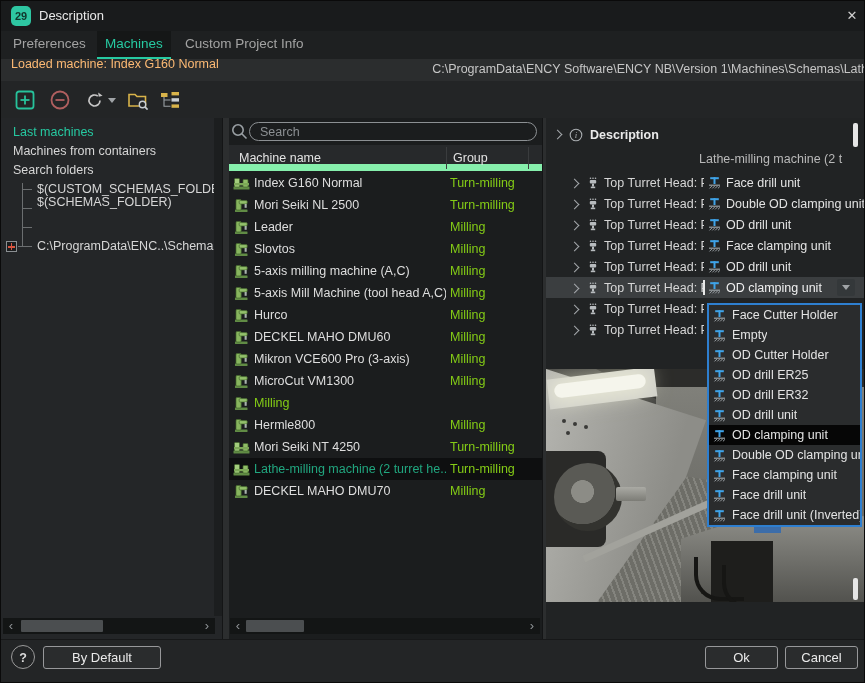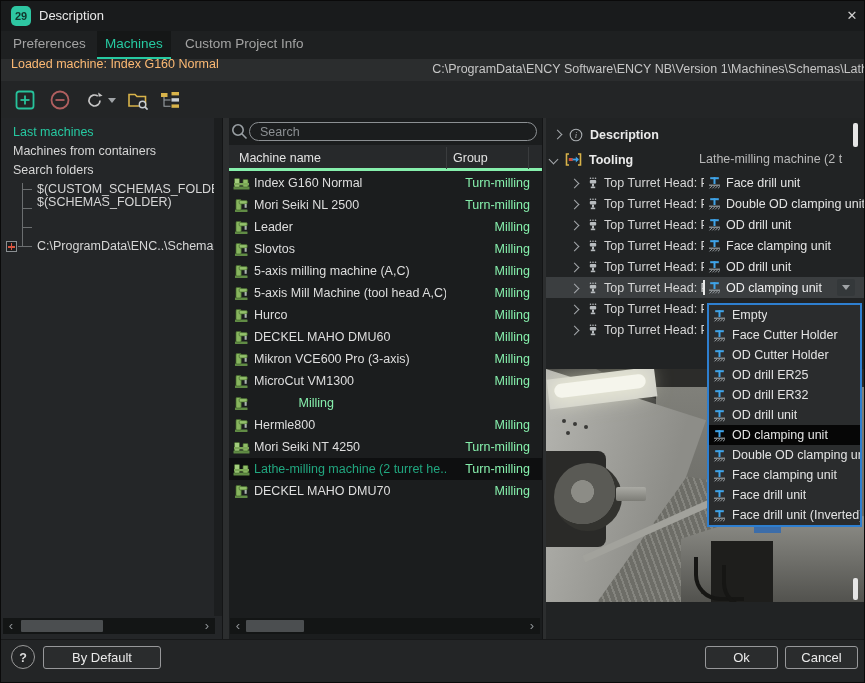--- a/index.html
+++ b/index.html
@@ -49,29 +49,29 @@
   .expander .ph,.expander .pv{position:absolute;background:#d9543f;}
   .expander .ph{left:1px;top:4px;width:7px;height:1.5px;}
   .expander .pv{left:3.8px;top:1px;width:1.5px;height:7px;}
 
   
   .searchbox{left:248px;top:121px;width:288px;height:19px;border:1px solid #8c9093;border-radius:10px;
              background:transparent;color:#d6d6d6;font-family:inherit;font-size:12.5px;padding:0 10px;outline:none;box-sizing:border-box;}
   .searchbox::placeholder{color:#8c9093;}
 
   
-  .mhead{left:228px;top:144px;width:313px;height:26px;background:#27292b;border-bottom:3px solid #86efac;box-sizing:border-box;}
+  .mhead{left:228px;top:144px;width:313px;height:26px;background:#27292b;border-bottom:7px solid #86efac;box-sizing:border-box;}
   .mhead .h1{position:absolute;left:10px;top:0;line-height:26px;color:#e2e2e2;}
   .mhead .h2{position:absolute;left:224px;top:0;line-height:26px;color:#e2e2e2;}
   .colsep{position:absolute;top:2px;width:1px;height:22px;background:#3a3c3e;}
   .mrows{left:228px;top:171px;width:313px;}
   .mrow{position:relative;height:22px;display:flex;align-items:center;}
   .mrow .ic{margin-left:4px;width:17px;display:flex;justify-content:center;}
   .mrow .nm{margin-left:4px;width:192px;white-space:nowrap;overflow:hidden;color:#dedede;}
-  .mrow .gp{margin-left:4px;width:80px;white-space:nowrap;overflow:hidden;color:#86efac;text-align:right;}
+  .mrow .gp{margin-left:4px;width:80px;white-space:nowrap;overflow:hidden;color:#84cc16;}
   .mrow.sel{background:#0e0f10;}
   .mrow.sel .nm{color:#21a67f;}
 
   
   .chev{display:inline-block;width:6px;height:6px;border-right:1.5px solid #a5a9ac;border-top:1.5px solid #a5a9ac;}
   .chev.r{transform:rotate(45deg);}
   .chev.d{transform:rotate(135deg);}
   .prow{position:absolute;display:flex;align-items:center;}
   .plabel{font-weight:bold;color:#eaeaea;}
   .pval{color:#b9b9b9;white-space:nowrap;overflow:hidden;}
@@ -420,33 +420,20 @@
         <svg width="14" height="14">
           <circle cx="7" cy="7" r="5.8" fill="none" stroke="#a9adb0" stroke-width="1.1"></circle>
           <text x="7" y="10.2" font-size="9" font-style="italic" fill="#a9adb0" text-anchor="middle" font-family="Liberation Serif,serif">i</text>
         </svg>
       </span>
     <span class="plabel" style="margin-left:7px;">Description</span>
     <span class="pval" style="margin-left:auto;width:155px;margin-top:48px;">Lathe-milling machine (2 t</span>
   </div>
   <div class="abs vthumb" style="left:852px;top:122px;width:5px;height:24px;"></div>
 
-  <div class="prow" style="left:549px;top:148px;width:300px;height:21px;">
-    <span class="chev d"></span>
-    <span style="margin-left:8px;">
-        <svg width="17" height="13" viewBox="0 0 17 13">
-          <path d="M4 1H1.5v11H4" fill="none" stroke="#d8b34a" stroke-width="1.6"></path>
-          <path d="M13 1h2.5v11H13" fill="none" stroke="#d8b34a" stroke-width="1.6"></path>
-          <rect x="3.8" y="5" width="4" height="3" fill="#d04a3a"></rect>
-          <path d="M7.5 6.5h5.8" fill="none" stroke="#3fa3e8" stroke-width="1.8"></path>
-          <path d="M10.8 3.6l3 2.9-3 2.9z" fill="#3fa3e8"></path>
-        </svg>
-      </span>
-    <span class="plabel" style="margin-left:7px;">Tooling</span>
-  </div>
 
   <div class="abs" style="left:545px;top:171px;width:320px;">
     <div class="trow">
         <span class="tchev"><span class="chev r"></span></span>
         <span class="tic">
           <svg width="12" height="12" viewBox="0 0 12 12">
             <circle cx="3.5" cy="1.2" r="0.8" fill="#b7bbbe"></circle>
             <circle cx="6" cy="1.2" r="0.8" fill="#b7bbbe"></circle>
             <circle cx="8.5" cy="1.2" r="0.8" fill="#b7bbbe"></circle>
             <rect x="2.8" y="3" width="6.4" height="3.6" rx="1" fill="#b7bbbe"></rect>
@@ -642,32 +629,32 @@
   <div class="abs dropdown">
     <div class="dditem">
         <span>
           <svg width="13" height="13" viewBox="0 0 13 13">
             <rect x="2.2" y="1.2" width="8.6" height="2" fill="#3fa3e8"></rect>
             <rect x="5.5" y="1.2" width="2" height="6.8" fill="#3fa3e8"></rect>
             <rect x="1" y="8.6" width="11" height="1.2" fill="#9aa0a4"></rect>
             <path d="M1.5 12.4l2.6-2.6M4.3 12.4l2.6-2.6M7.1 12.4l2.6-2.6M9.9 12.4l2.1-2.1" stroke="#9aa0a4" stroke-width="1"></path>
           </svg>
         </span>
+        <span class="lb">Face Cutter Holder</span>
+      </div>
+    <div class="dditem">
+        <span>
+          <svg width="13" height="13" viewBox="0 0 13 13">
+            <rect x="2.2" y="1.2" width="8.6" height="2" fill="#3fa3e8"></rect>
+            <rect x="5.5" y="1.2" width="2" height="6.8" fill="#3fa3e8"></rect>
+            <rect x="1" y="8.6" width="11" height="1.2" fill="#9aa0a4"></rect>
+            <path d="M1.5 12.4l2.6-2.6M4.3 12.4l2.6-2.6M7.1 12.4l2.6-2.6M9.9 12.4l2.1-2.1" stroke="#9aa0a4" stroke-width="1"></path>
+          </svg>
+        </span>
         <span class="lb">Empty</span>
-      </div>
-    <div class="dditem">
-        <span>
-          <svg width="13" height="13" viewBox="0 0 13 13">
-            <rect x="2.2" y="1.2" width="8.6" height="2" fill="#3fa3e8"></rect>
-            <rect x="5.5" y="1.2" width="2" height="6.8" fill="#3fa3e8"></rect>
-            <rect x="1" y="8.6" width="11" height="1.2" fill="#9aa0a4"></rect>
-            <path d="M1.5 12.4l2.6-2.6M4.3 12.4l2.6-2.6M7.1 12.4l2.6-2.6M9.9 12.4l2.1-2.1" stroke="#9aa0a4" stroke-width="1"></path>
-          </svg>
-        </span>
-        <span class="lb">Face Cutter Holder</span>
       </div>
     <div class="dditem">
         <span>
           <svg width="13" height="13" viewBox="0 0 13 13">
             <rect x="2.2" y="1.2" width="8.6" height="2" fill="#3fa3e8"></rect>
             <rect x="5.5" y="1.2" width="2" height="6.8" fill="#3fa3e8"></rect>
             <rect x="1" y="8.6" width="11" height="1.2" fill="#9aa0a4"></rect>
             <path d="M1.5 12.4l2.6-2.6M4.3 12.4l2.6-2.6M7.1 12.4l2.6-2.6M9.9 12.4l2.1-2.1" stroke="#9aa0a4" stroke-width="1"></path>
           </svg>
         </span>

